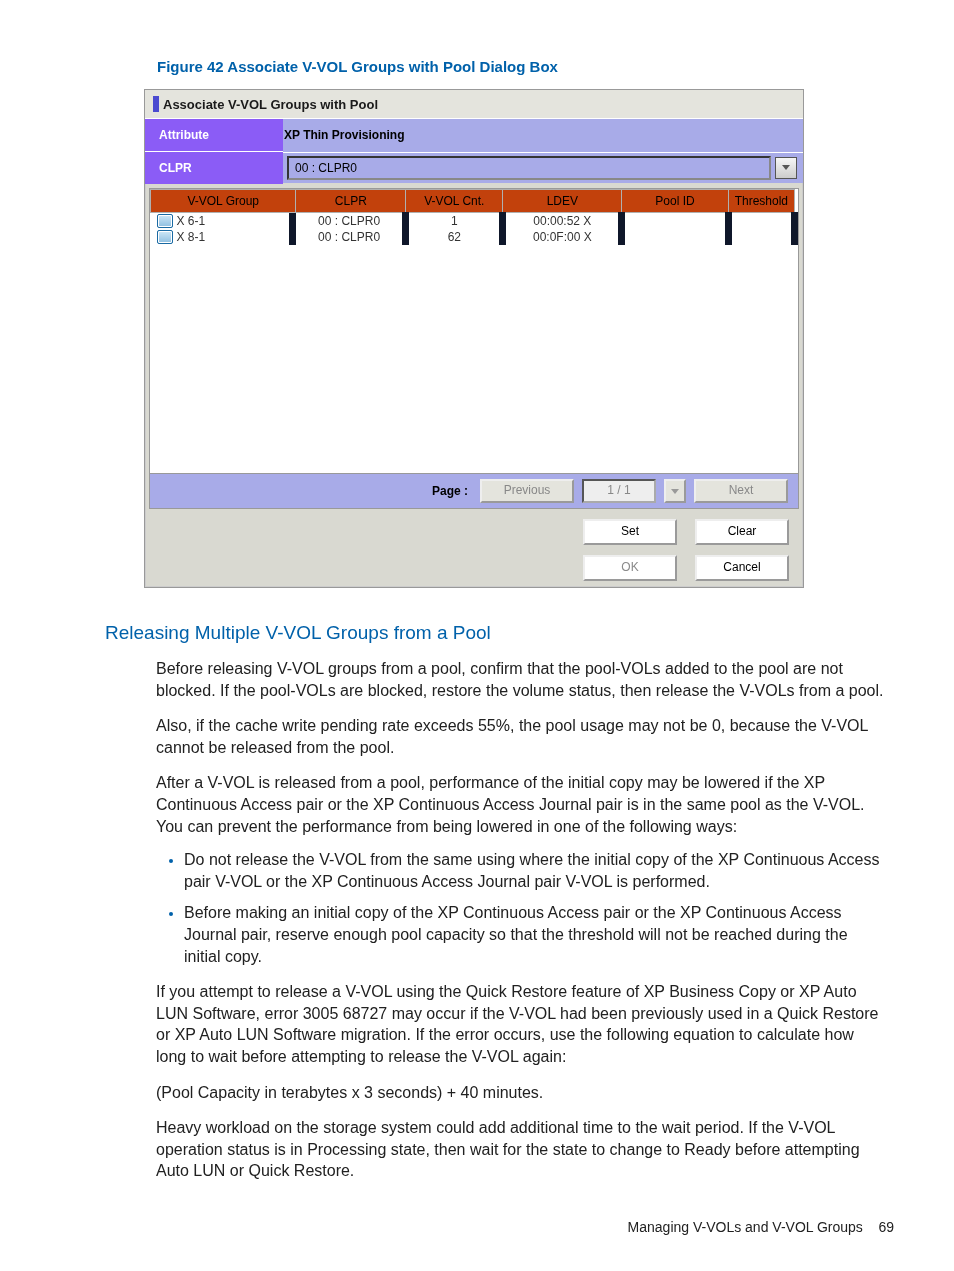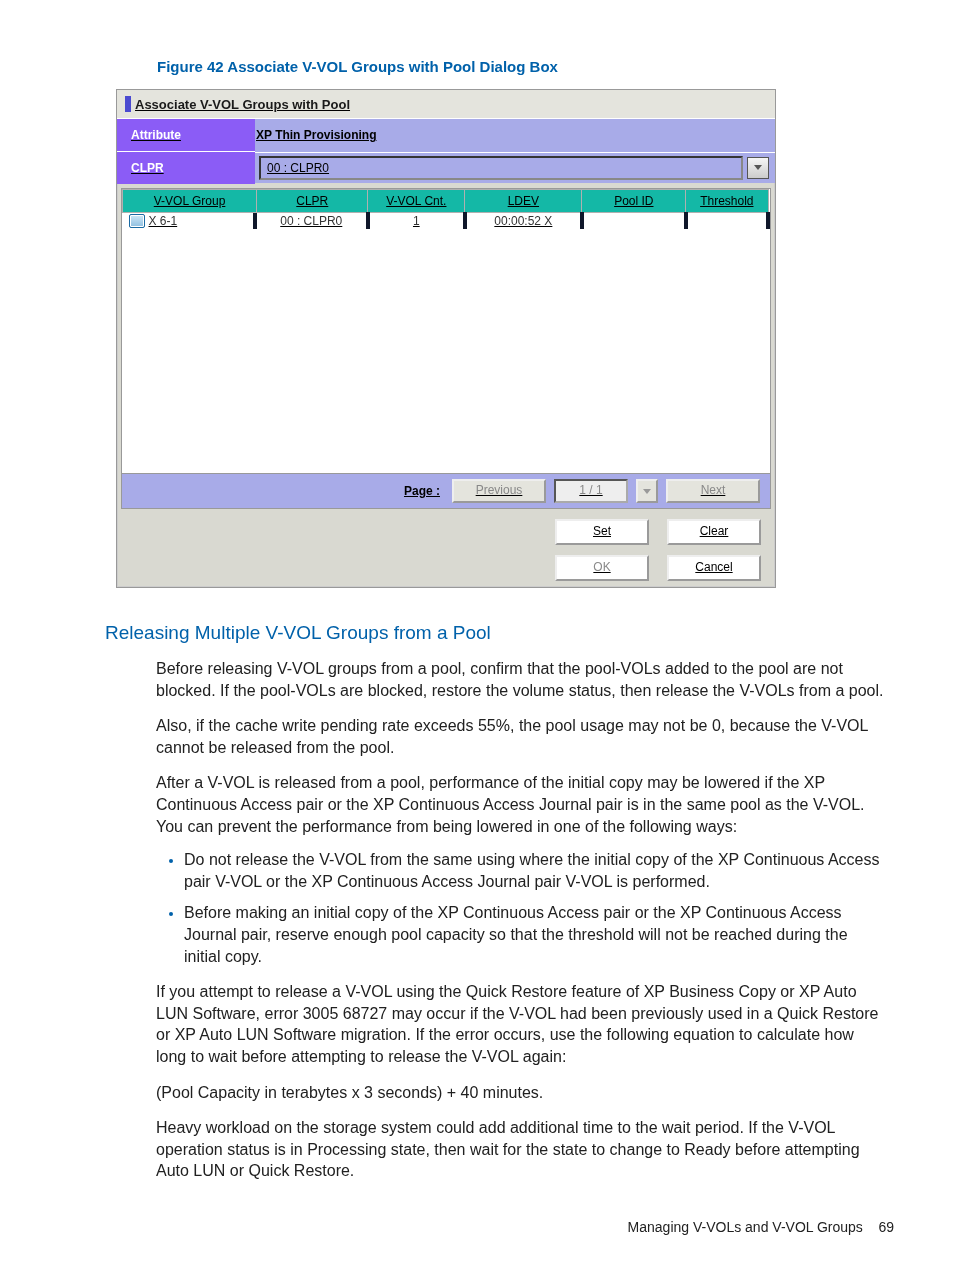--- a/index.html
+++ b/index.html
@@ -18,26 +18,25 @@
     box-sizing: border-box;
   }
   .figure-caption {
     color: #0061aa;
     font-weight: bold;
     font-size: 15px;
     margin: 0 0 14px 97px;
   }
   .dialog {
     width: 658px;
-    margin-left: 56px;
+    margin-left: 84px;
     background: #d9d9d1;
     border: 1px solid #999;
     box-shadow: 0 0 0 1px #ccc inset;
     font-size: 12px;
-    text-decoration: underline;
   }
   .dialog-title-row {
     display: flex;
     align-items: center;
     height: 28px;
     background: #e4e4dd;
     padding-left: 8px;
   }
   .dialog-title-bar-mark {
     width: 6px;
@@ -111,29 +110,29 @@
     border: 1px solid #999;
     height: 284px;
     overflow: hidden;
   }
   .grid {
     width: 100%;
     border-collapse: collapse;
     font-size: 12px;
   }
   .grid th {
-    background: #14b8a6;
+    background: #c2410c;
     font-weight: normal;
     border: 1px solid #b0b0b0;
-    padding: 2px 14px;
+    padding: 2px 6px;
     text-align: center;
     height: 18px;
   }
   .grid td {
-    border-right: 4px solid #0f172a;
+    border-right: 7px solid #0f172a;
     padding: 0 6px;
     height: 16px;
     color: #333;
     white-space: nowrap;
   }
   .grid td.firstcol {
     display: flex;
     align-items: center;
     gap: 4px;
   }
@@ -281,20 +280,31 @@
             <td class="firstcol">
                 <span class="disk-icon"></span>
                 <span>X 6-1</span>
               </td>
             <td style="text-align:center">00 : CLPR0</td>
             <td style="text-align:center">1</td>
             <td style="text-align:center">00:00:52 X</td>
             <td></td>
             <td></td>
           </tr>
+          <tr>
+            <td class="firstcol">
+                <span class="disk-icon"></span>
+                <span>X 8-1</span>
+              </td>
+            <td style="text-align:center">00 : CLPR0</td>
+            <td style="text-align:center">62</td>
+            <td style="text-align:center">00:0F:00 X</td>
+            <td></td>
+            <td></td>
+          </tr>
         </tbody>
       </table>
     </div>
 
     <div class="pager-bar">
       <span class="label">Page :</span>
       <div class="pg-btn">Previous</div>
       <div class="pg-field">1 / 1</div>
       <div class="pg-dd">
           <div class="tri-down" style="border-top-color:#999"></div>

